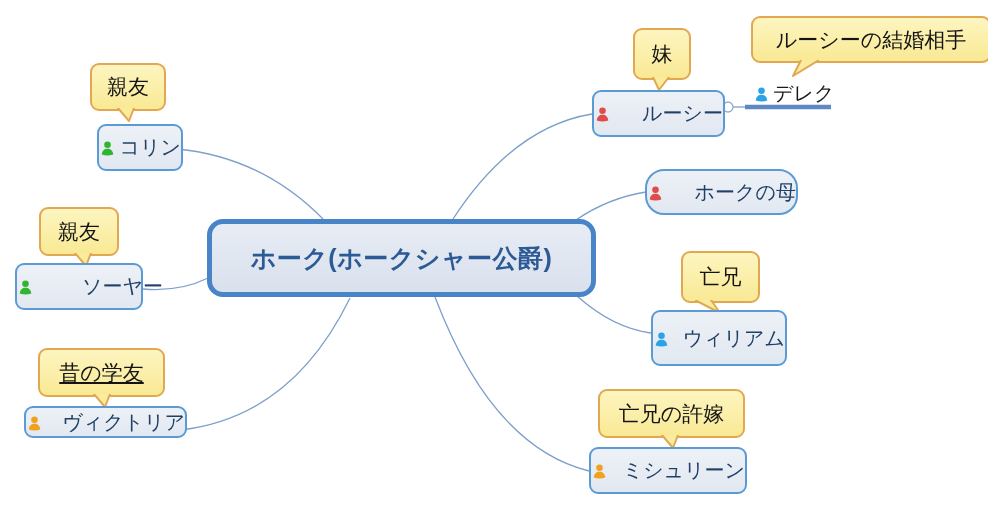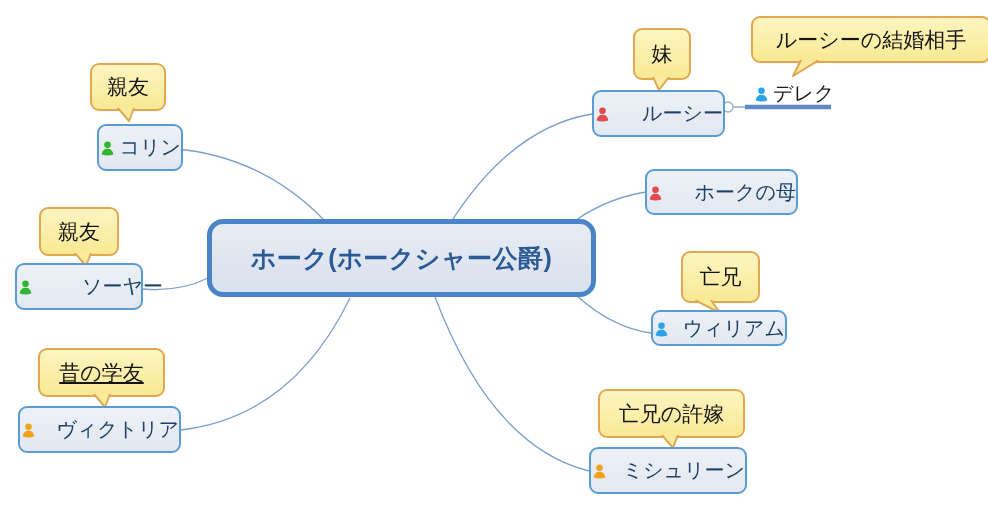--- a/index.html
+++ b/index.html
@@ -95,21 +95,21 @@
     <span>ソーヤー</span>
   </div>
 
   <div class="callout" style="left:38px;top:348px;width:127px;height:49px;text-decoration:underline;">
     <span>昔の学友</span>
     <svg class="tail" width="20" height="14" viewBox="0 0 20 14" style="left:52px;">
       <path class="tail-fill" d="M2 0 L18 0 L13 13 Z"></path>
         <path class="tail-line" d="M2 0 L13 13 L18 0"></path>
     </svg>
   </div>
-  <div class="node" style="left:18px;top:406px;width:163px;height:47px;">
+  <div class="node" style="left:24px;top:406px;width:163px;height:32px;">
     <svg class="person" width="17" height="17" viewBox="0 0 16 16">
       <g fill="#F0A21C">
           <circle cx="8" cy="4.4" r="3.1"></circle>
           <path d="M2.6 13.6 C2.9 10 5.1 8.3 8 8.3 C10.9 8.3 13.1 10 13.4 13.6 C9.9 15 6.1 15 2.6 13.6 Z"></path>
         </g>
     </svg>
     <span>ヴィクトリア</span>
   </div>
 
   <div class="callout" style="left:633px;top:28px;width:58px;height:52px;">
@@ -139,38 +139,38 @@
   <div class="floating-topic" style="left:753px;top:80px;">
     <svg class="person" width="17" height="17" viewBox="0 0 16 16">
       <g fill="#2BA3E8">
           <circle cx="8" cy="4.4" r="3.1"></circle>
           <path d="M2.6 13.6 C2.9 10 5.1 8.3 8 8.3 C10.9 8.3 13.1 10 13.4 13.6 C9.9 15 6.1 15 2.6 13.6 Z"></path>
         </g>
     </svg>
     <span>デレク</span>
   </div>
 
-  <div class="node" style="left:645px;top:169px;width:153px;height:46px;">
+  <div class="node" style="left:645px;top:169px;width:153px;height:46px;border-radius:19px;">
     <svg class="person" width="17" height="17" viewBox="0 0 16 16">
       <g fill="#E04B4B">
           <circle cx="8" cy="4.4" r="3.1"></circle>
           <path d="M2.6 13.6 C2.9 10 5.1 8.3 8 8.3 C10.9 8.3 13.1 10 13.4 13.6 C9.9 15 6.1 15 2.6 13.6 Z"></path>
         </g>
     </svg>
     <span>ホークの母</span>
   </div>
 
   <div class="callout" style="left:681px;top:251px;width:79px;height:52px;">
     <span>亡兄</span>
     <svg class="tail" width="28" height="14" viewBox="0 0 28 14" style="left:12px;">
       <path class="tail-fill" d="M0 0 L16 0 L25 13 Z"></path>
         <path class="tail-line" d="M0 0 L25 13 L16 0"></path>
     </svg>
   </div>
-  <div class="node" style="left:651px;top:310px;width:136px;height:36px;">
+  <div class="node" style="left:651px;top:310px;width:136px;height:56px;">
     <svg class="person" width="17" height="17" viewBox="0 0 16 16">
       <g fill="#2BA3E8">
           <circle cx="8" cy="4.4" r="3.1"></circle>
           <path d="M2.6 13.6 C2.9 10 5.1 8.3 8 8.3 C10.9 8.3 13.1 10 13.4 13.6 C9.9 15 6.1 15 2.6 13.6 Z"></path>
         </g>
     </svg>
     <span>ウィリアム</span>
   </div>
 
   <div class="callout" style="left:598px;top:389px;width:147px;height:49px;">

